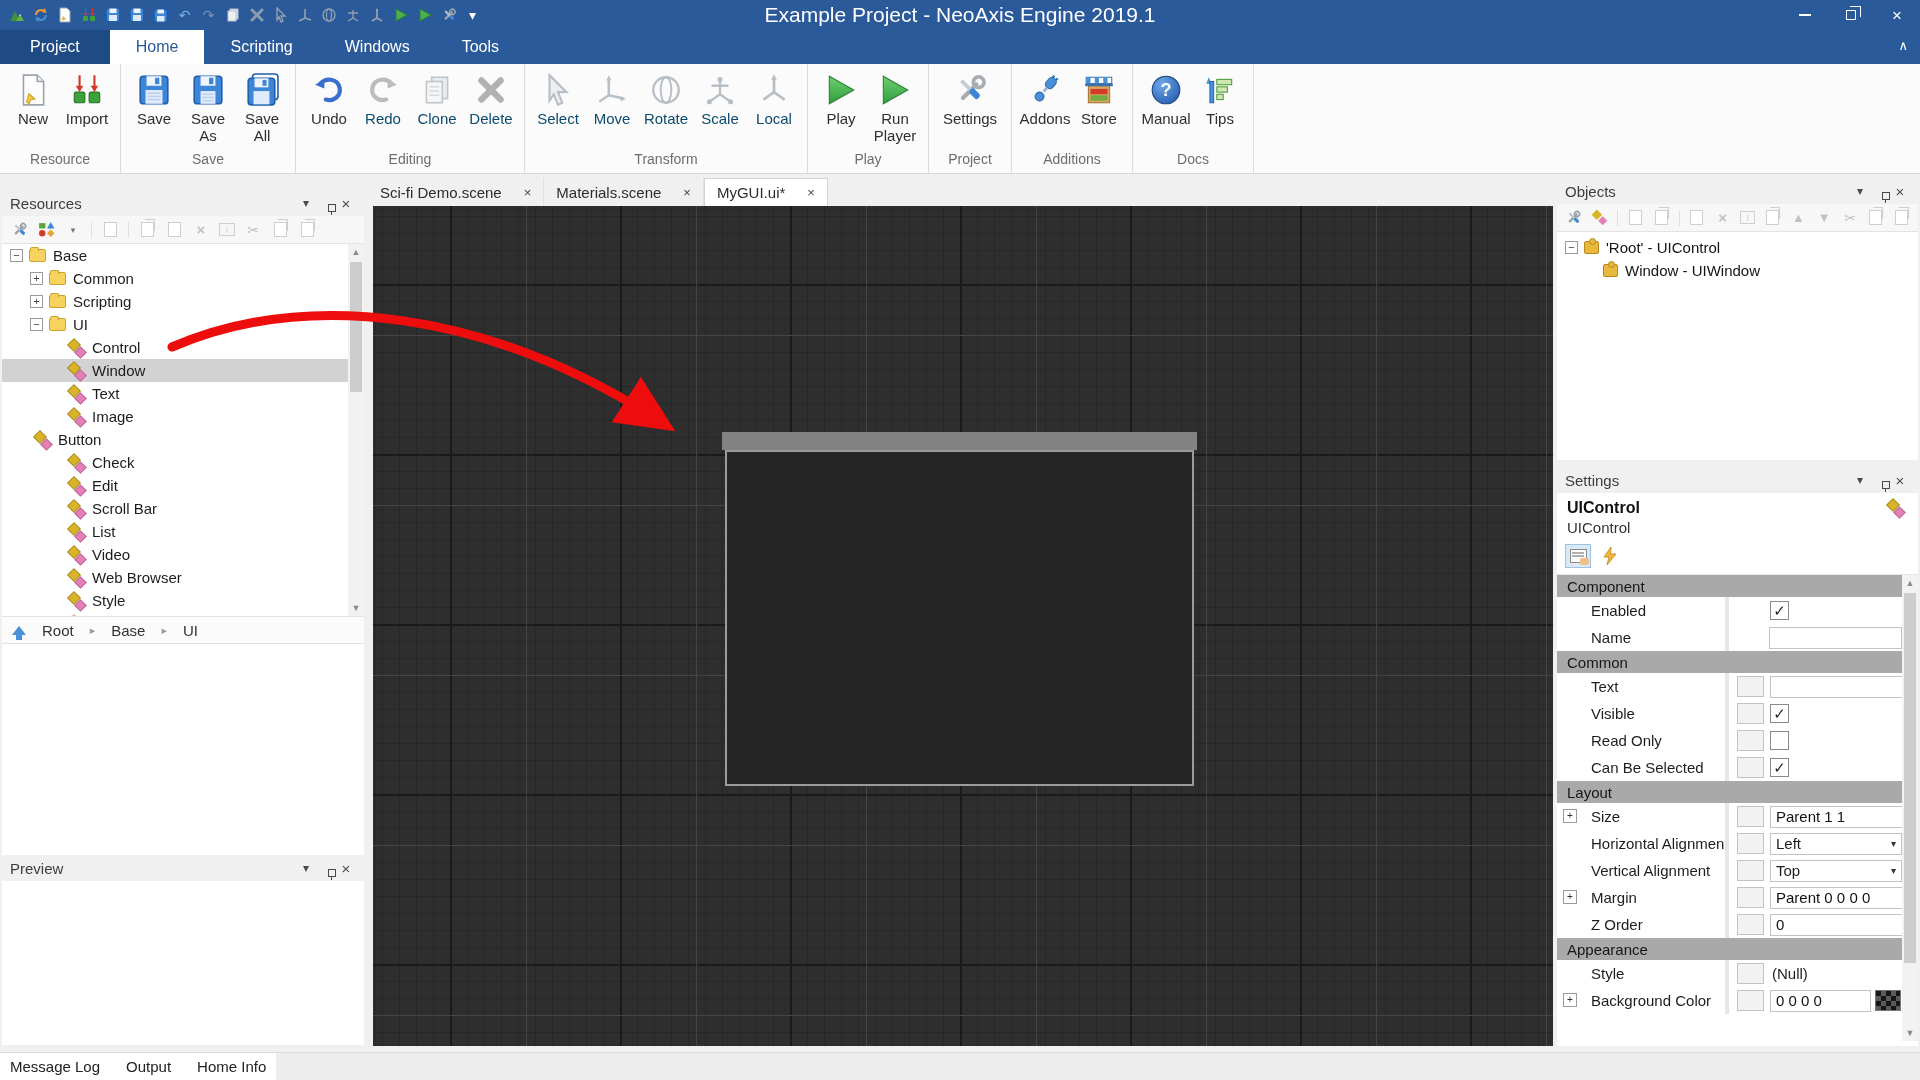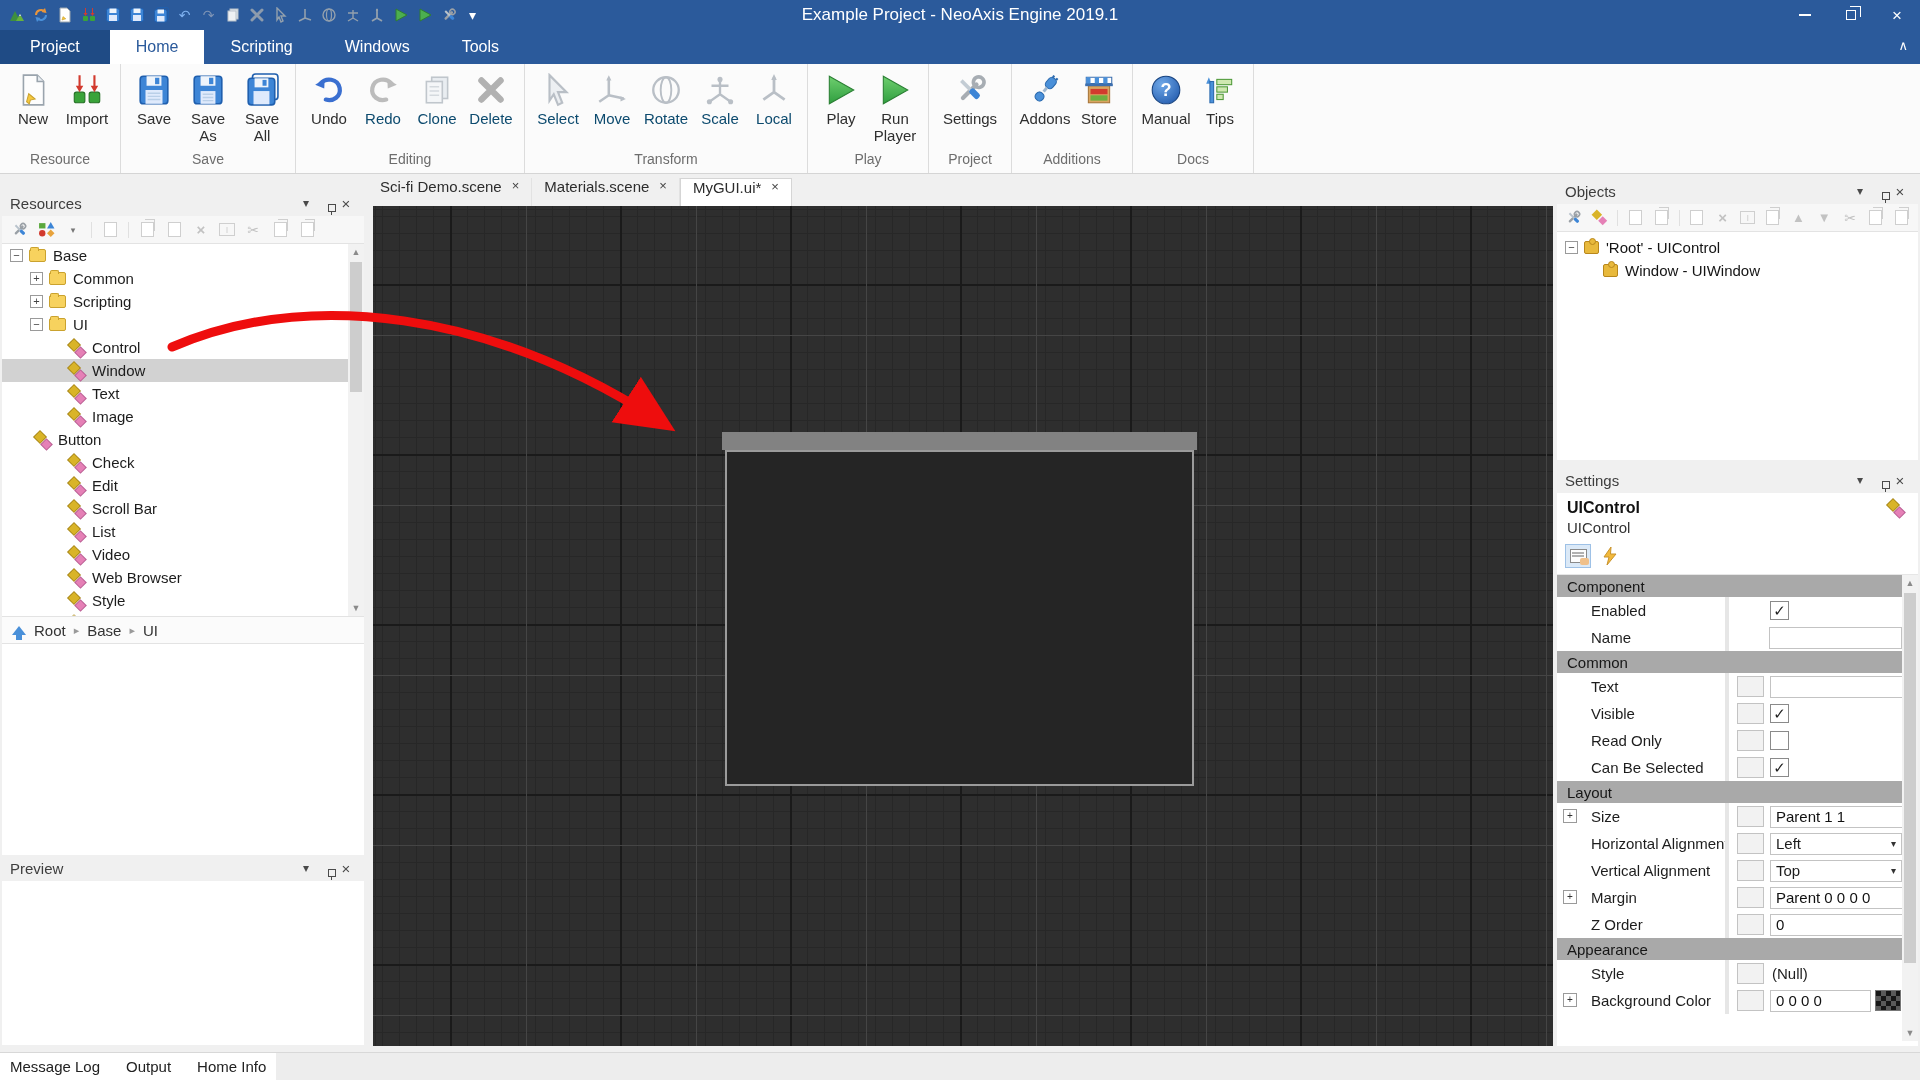--- a/index.html
+++ b/index.html
@@ -7,21 +7,21 @@
   body { font-family:"Liberation Sans", sans-serif; background:#e9e9e9; }
   #app { position:relative; width:1920px; height:1080px; background:#f0f0f0; }
 
   
   .titlebar { position:absolute; left:0; top:0; width:1920px; height:30px; background:#2b5a9b; display:flex; align-items:center; }
   .qat { display:flex; align-items:center; gap:7px; padding-left:8px; height:30px; }
   .qat .qi { width:17px; height:17px; display:flex; align-items:center; justify-content:center; font-size:14px; line-height:17px; }
   .qi svg { width:16px; height:16px; display:block; }
   .qi.dis { color:#7e94b5; }
   .qi.blue { color:#7fb2f0; }
-  .title-text { position:absolute; left:0; right:0; top:0; height:30px; text-align:center; line-height:30px; color:#ffffff; font-size:17px; }
+  .title-text { position:absolute; left:0; right:0; top:0; height:30px; text-align:center; line-height:30px; color:#ffffff; font-size:21px; }
   .wincontrols { position:absolute; right:0; top:0; height:30px; display:flex; }
   .wc { width:46px; height:30px; display:flex; align-items:center; justify-content:center; color:#fff; }
   .wc-min-bar { width:12px; height:2px; background:#fff; }
   .wc-restore { position:relative; width:10px; height:10px; border:1.6px solid #fff; }
   .wc-restore::before { content:''; position:absolute; left:2.5px; top:-5px; width:10px; height:10px; border:1.6px solid #fff; border-left:none; border-bottom:none; }
   .wc-close { font-size:17px; line-height:1; }
 
   
   .ribbontabs { position:absolute; left:0; top:30px; width:1920px; height:34px; background:#2b5a9b; display:flex; align-items:flex-end; }
   .rtab { height:34px; padding:7px 26px; display:flex; align-items:center; color:#fff; font-size:16px; }
@@ -64,28 +64,28 @@
   .exp { width:13px; height:13px; border:1px solid #9a9a9a; background:#fff; color:#444; font-size:11px; line-height:11px; text-align:center; margin-right:6px; flex:none; }
   .folder-ic { position:relative; width:17px; height:13px; background:#f7d25e; border:1px solid #caa22e; border-radius:2px; margin-right:7px; flex:none; }
   .folder-ic::before { content:''; position:absolute; left:0; top:-3px; width:7px; height:3px; background:#f7d25e; border:1px solid #caa22e; border-bottom:none; border-radius:2px 2px 0 0; }
   .ui-ic { position:relative; width:16px; height:16px; margin-right:7px; flex:none; }
   .ui-ic::before { content:''; position:absolute; left:1px; top:1px; width:8px; height:8px; background:#d9b428; transform:rotate(45deg); box-shadow:0 0 0 1px #a9881a; }
   .ui-ic::after { content:''; position:absolute; right:1px; bottom:0px; width:7px; height:7px; background:#e580b6; transform:rotate(45deg); box-shadow:0 0 0 1px #b85d92; }
   .vsb { position:absolute; right:0; top:0; width:16px; background:#f2f2f2; }
   .vsb .sarr { height:16px; text-align:center; font-size:9px; color:#8a8a8a; line-height:16px; }
   .vsb .sthumb { position:absolute; left:2px; width:12px; background:#cdcdcd; }
 
-  .breadcrumb { height:28px; border-top:1px solid #e3e3e3; border-bottom:1px solid #e3e3e3; background:#fbfbfb; display:flex; align-items:center; gap:8px; padding:0 10px; font-size:15px; color:#333; }
+  .breadcrumb { height:28px; border-top:1px solid #e3e3e3; border-bottom:1px solid #e3e3e3; background:#fbfbfb; display:flex; align-items:center; gap:16px; padding:0 10px; font-size:15px; color:#333; }
   .crumb-sep { color:#9a9a9a; font-size:11px; }
   .up-ic { width:0; height:0; border-left:7px solid transparent; border-right:7px solid transparent; border-bottom:9px solid #4a90d9; position:relative; }
   .up-ic::after { content:''; position:absolute; left:-3px; top:9px; width:6px; height:5px; background:#4a90d9; }
 
   
   .doctabs { position:absolute; left:368px; top:178px; width:1185px; height:28px; background:#f0f0f0; display:flex; align-items:flex-end; }
-  .dtab { height:28px; display:flex; align-items:flex-start; gap:10px; padding:0 12px; font-size:15px; color:#2c2c2c; border-right:1px solid #e2e2e2; }
+  .dtab { height:28px; display:flex; align-items:center; gap:22px; padding:0 12px; font-size:15px; color:#2c2c2c; border-right:1px solid #e2e2e2; }
   .dtab.active { background:#ffffff; border:1px solid #d5d5d5; border-bottom:none; }
   .dtab .x { font-size:13px; color:#444; }
   .canvas { position:absolute; left:373px; top:206px; width:1180px; height:840px;
     background-color:#2e2e2e;
     background-image:
       repeating-linear-gradient(to right, #454545 0 1px, transparent 1px 170px),
       repeating-linear-gradient(to bottom, #454545 0 1px, transparent 1px 170px),
       repeating-linear-gradient(to right, #1a1a1a 0 2px, transparent 2px 170px),
       repeating-linear-gradient(to bottom, #1a1a1a 0 2px, transparent 2px 170px),
       repeating-linear-gradient(to right, #272727 0 1px, transparent 1px 17px),

